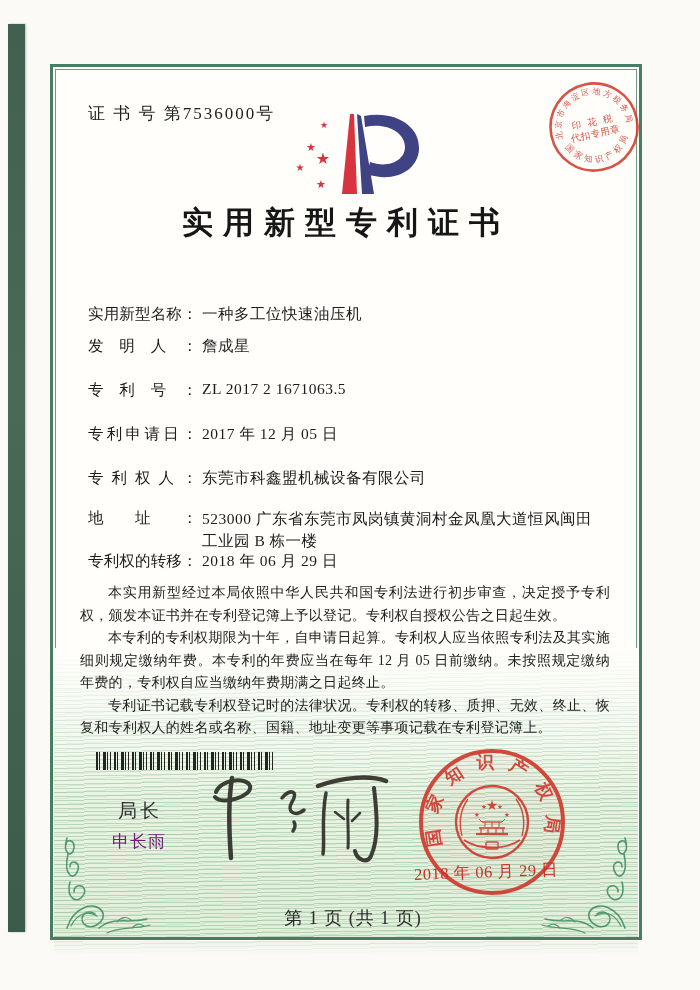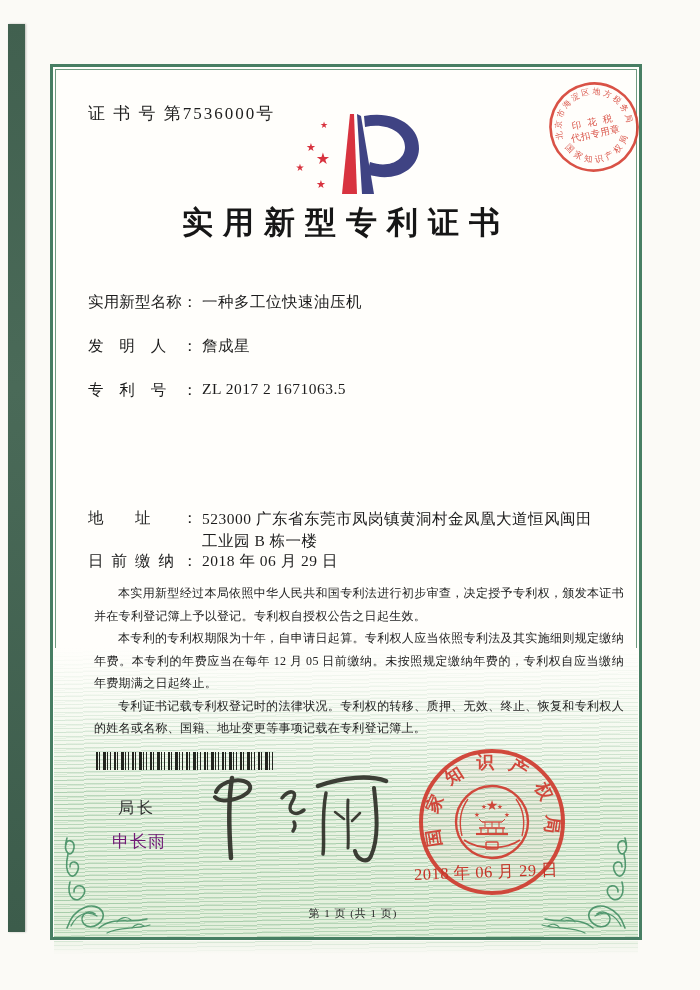--- a/index.html
+++ b/index.html
@@ -51,47 +51,47 @@
   .flabel{
     display:inline-block;width:94px;vertical-align:top;
     text-align:justify;text-align-last:justify;
   }
   .flabel::after{content:"：";display:inline-block;width:0;}
   .fcolon{display:inline-block;width:20px;}
   .fvalue{display:inline-block;vertical-align:top;letter-spacing:.5px;}
   .addr-val{display:inline-block;vertical-align:top;width:400px;line-height:22px;letter-spacing:.5px;}
   .pair2{position:absolute;left:277px;top:0;white-space:nowrap;}
   .body-text{
-    left:94px;top:582px;width:530px;font-size:12px;line-height:22.5px;
+    left:80px;top:582px;width:530px;font-size:14px;line-height:22.5px;
     text-align:justify;color:#222;
   }
   .body-text p{margin:0;text-indent:2em;letter-spacing:.3px;}
   .barcode{
     left:96px;top:752px;width:180px;height:18px;
     background:repeating-linear-gradient(90deg,
       #23251f 0 2px,transparent 2px 3px,#23251f 3px 4px,transparent 4px 7px,
       #23251f 7px 10px,transparent 10px 11px,#23251f 11px 12px,transparent 12px 14px,
       #23251f 14px 15px,transparent 15px 18px);
   }
-  .signer-title{left:118px;top:798px;font-size:16px;letter-spacing:3px;color:#2e2e2e;
+  .signer-title{left:118px;top:798px;font-size:19px;letter-spacing:3px;color:#2e2e2e;
     font-family:Liberation Sans, sans-serif;}
   .signer-name{left:112px;top:830px;font-size:17px;letter-spacing:1px;color:#701a75;
     font-family:"Liberation Sans","DejaVu Sans",sans-serif;}
   .sig-svg{left:198px;top:760px;}
   .seal-svg{left:407px;top:737px;}
   .seal-date{
     left:414px;top:861px;width:170px;font-size:16.5px;color:#c63327;
     transform:rotate(-2deg);letter-spacing:.5px;white-space:nowrap;z-index:3;
   }
   .tax-svg{left:539px;top:72px;}
   .logo-svg{left:280px;top:106px;}
   .flourish-l{left:57px;top:836px;}
   .flourish-r{left:540px;top:836px;transform:scaleX(-1);}
   .footer{
-    left:53px;top:906px;width:600px;text-align:center;font-size:11px;
+    left:53px;top:906px;width:600px;text-align:center;font-size:18px;
     color:#2a2a2a;letter-spacing:1px;z-index:2;
   }
 </style>
 </head>
 <body>
 
 <div class="photo">
 
   <div class="binder-edge"></div>
 
@@ -130,34 +130,40 @@
       <text font-size="8.5" letter-spacing="3.2" text-anchor="middle">
         <textPath href="#taxBot" startOffset="50%">国家知识产权局</textPath>
       </text>
       <text x="0" y="-2" font-size="9.5" letter-spacing="2" text-anchor="middle">印 花 税</text>
       <text x="0" y="10" font-size="9.5" letter-spacing="0.5" text-anchor="middle">代扣专用章</text>
     </g>
   </svg>
 
   <div class="z title">实用新型专利证书</div>
 
-  <div class="z field-row" style="top:292px;">
+  <div class="z field-row" style="top:304px;">
     <span class="flabel">实用新型名称</span><span class="fcolon"></span><span class="fvalue">一种多工位快速油压机</span>
   </div>
   <div class="z field-row" style="top:336px;">
     <span class="flabel">发明人</span><span class="fcolon"></span><span class="fvalue">詹成星</span>
   </div>
   <div class="z field-row" style="top:380px;">
     <span class="flabel">专利号</span><span class="fcolon"></span><span class="fvalue">ZL 2017 2 1671063.5</span>
   </div>
+  <div class="z field-row" style="top:424px;">
+    <span class="flabel">专利申请日</span><span class="fcolon"></span><span class="fvalue">2017 年 12 月 05 日</span>
+  </div>
+  <div class="z field-row" style="top:468px;">
+    <span class="flabel">专利权人</span><span class="fcolon"></span><span class="fvalue">东莞市科鑫盟机械设备有限公司</span>
+  </div>
   <div class="z field-row" style="top:508px;">
     <span class="flabel">地址</span><span class="fcolon"></span><span class="addr-val"><span>523000 广东省东莞市凤岗镇黄洞村金凤凰大道恒风闽田</span><br><span>工业园 B 栋一楼</span></span>
   </div>
   <div class="z field-row" style="top:551px;position:absolute;">
-    <span class="flabel">日前缴纳</span><span class="fcolon"></span><span class="fvalue">2018 年 06 月 29 日</span>
+    <span class="flabel">专利权的转移</span><span class="fcolon"></span><span class="fvalue">2018 年 06 月 29 日</span>
   </div>
 
   <div class="z body-text">
     <p>本实用新型经过本局依照中华人民共和国专利法进行初步审查，决定授予专利权，颁发本证书并在专利登记簿上予以登记。专利权自授权公告之日起生效。</p>
     <p>本专利的专利权期限为十年，自申请日起算。专利权人应当依照专利法及其实施细则规定缴纳年费。本专利的年费应当在每年 12 月 05 日前缴纳。未按照规定缴纳年费的，专利权自应当缴纳年费期满之日起终止。</p>
     <p>专利证书记载专利权登记时的法律状况。专利权的转移、质押、无效、终止、恢复和专利权人的姓名或名称、国籍、地址变更等事项记载在专利登记簿上。</p>
   </div>
 
   <div class="z barcode"></div>
 

